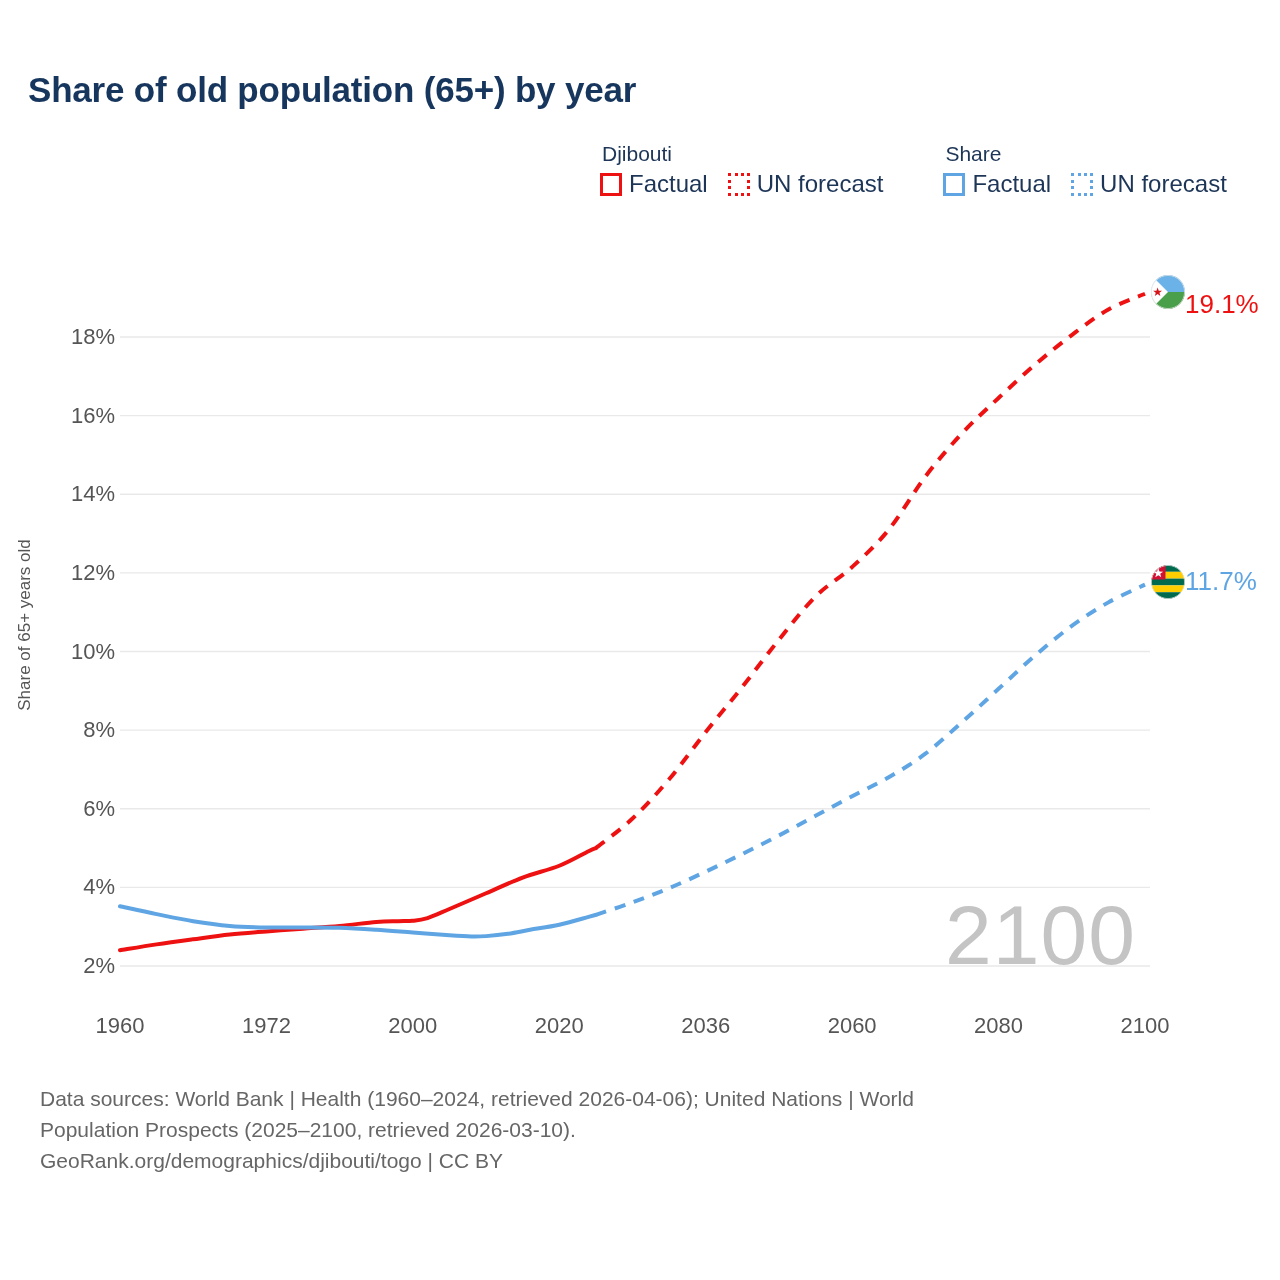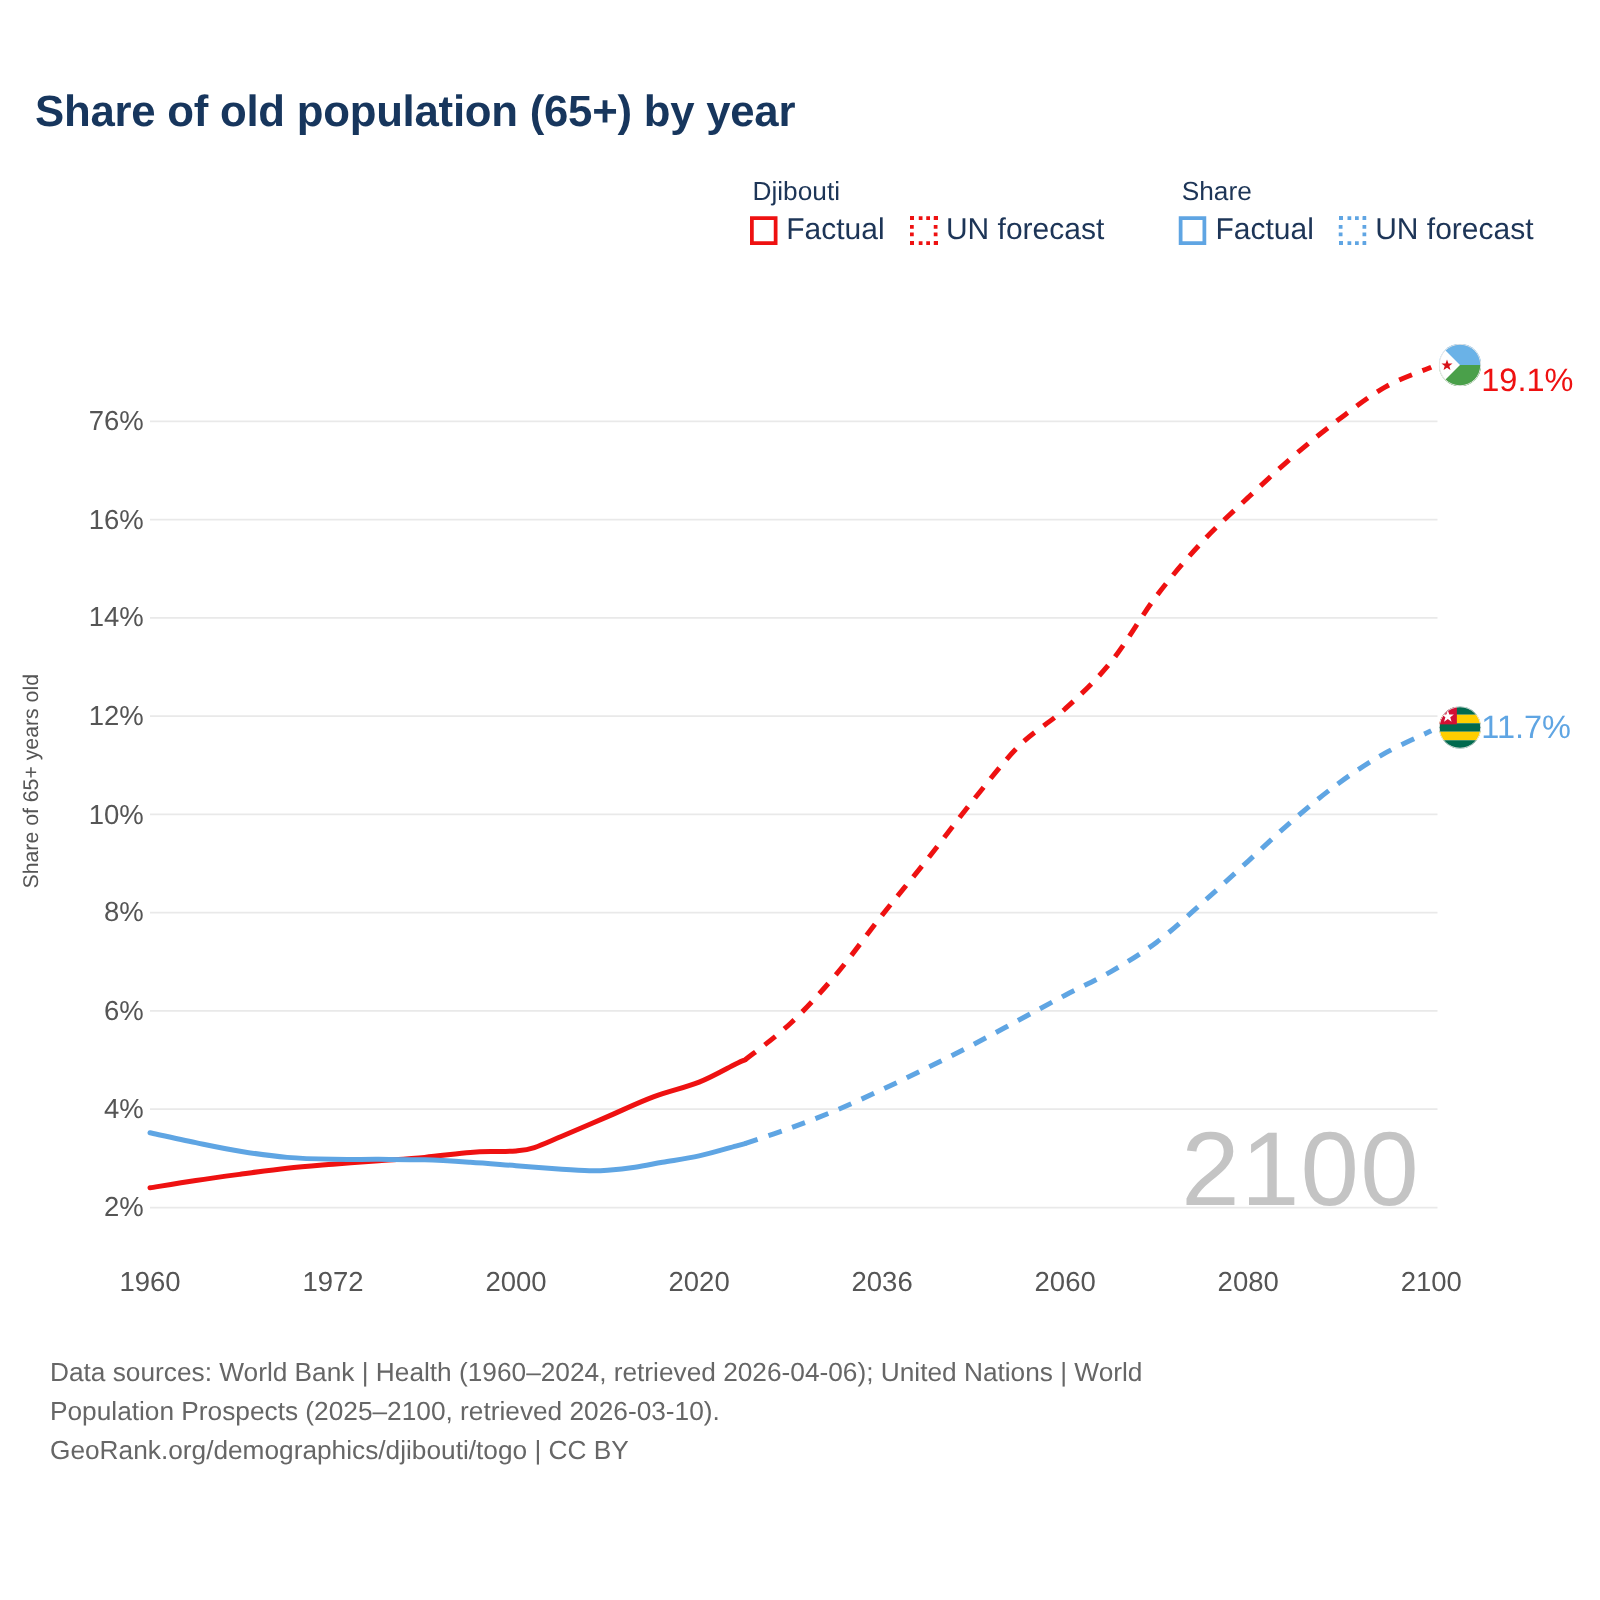--- a/index.html
+++ b/index.html
@@ -135,21 +135,21 @@
 
   <div class="yticks" id="yticks">
       <div class="ytick" style="top: 966px;">2%</div>
       <div class="ytick" style="top: 887.375px;">4%</div>
       <div class="ytick" style="top: 808.75px;">6%</div>
       <div class="ytick" style="top: 730.125px;">8%</div>
       <div class="ytick" style="top: 651.5px;">10%</div>
       <div class="ytick" style="top: 572.875px;">12%</div>
       <div class="ytick" style="top: 494.25px;">14%</div>
       <div class="ytick" style="top: 415.625px;">16%</div>
-      <div class="ytick" style="top: 337px;">76%</div>
+      <div class="ytick" style="top: 337px;">18%</div>
     </div>
   <div id="xticks">
       <div class="xtick" style="left: 120px;">1960</div>
       <div class="xtick" style="left: 266.429px;">1972</div>
       <div class="xtick" style="left: 412.857px;">2000</div>
       <div class="xtick" style="left: 559.286px;">2020</div>
       <div class="xtick" style="left: 705.714px;">2036</div>
       <div class="xtick" style="left: 852.143px;">2060</div>
       <div class="xtick" style="left: 998.571px;">2080</div>
       <div class="xtick" style="left: 1145px;">2100</div>

